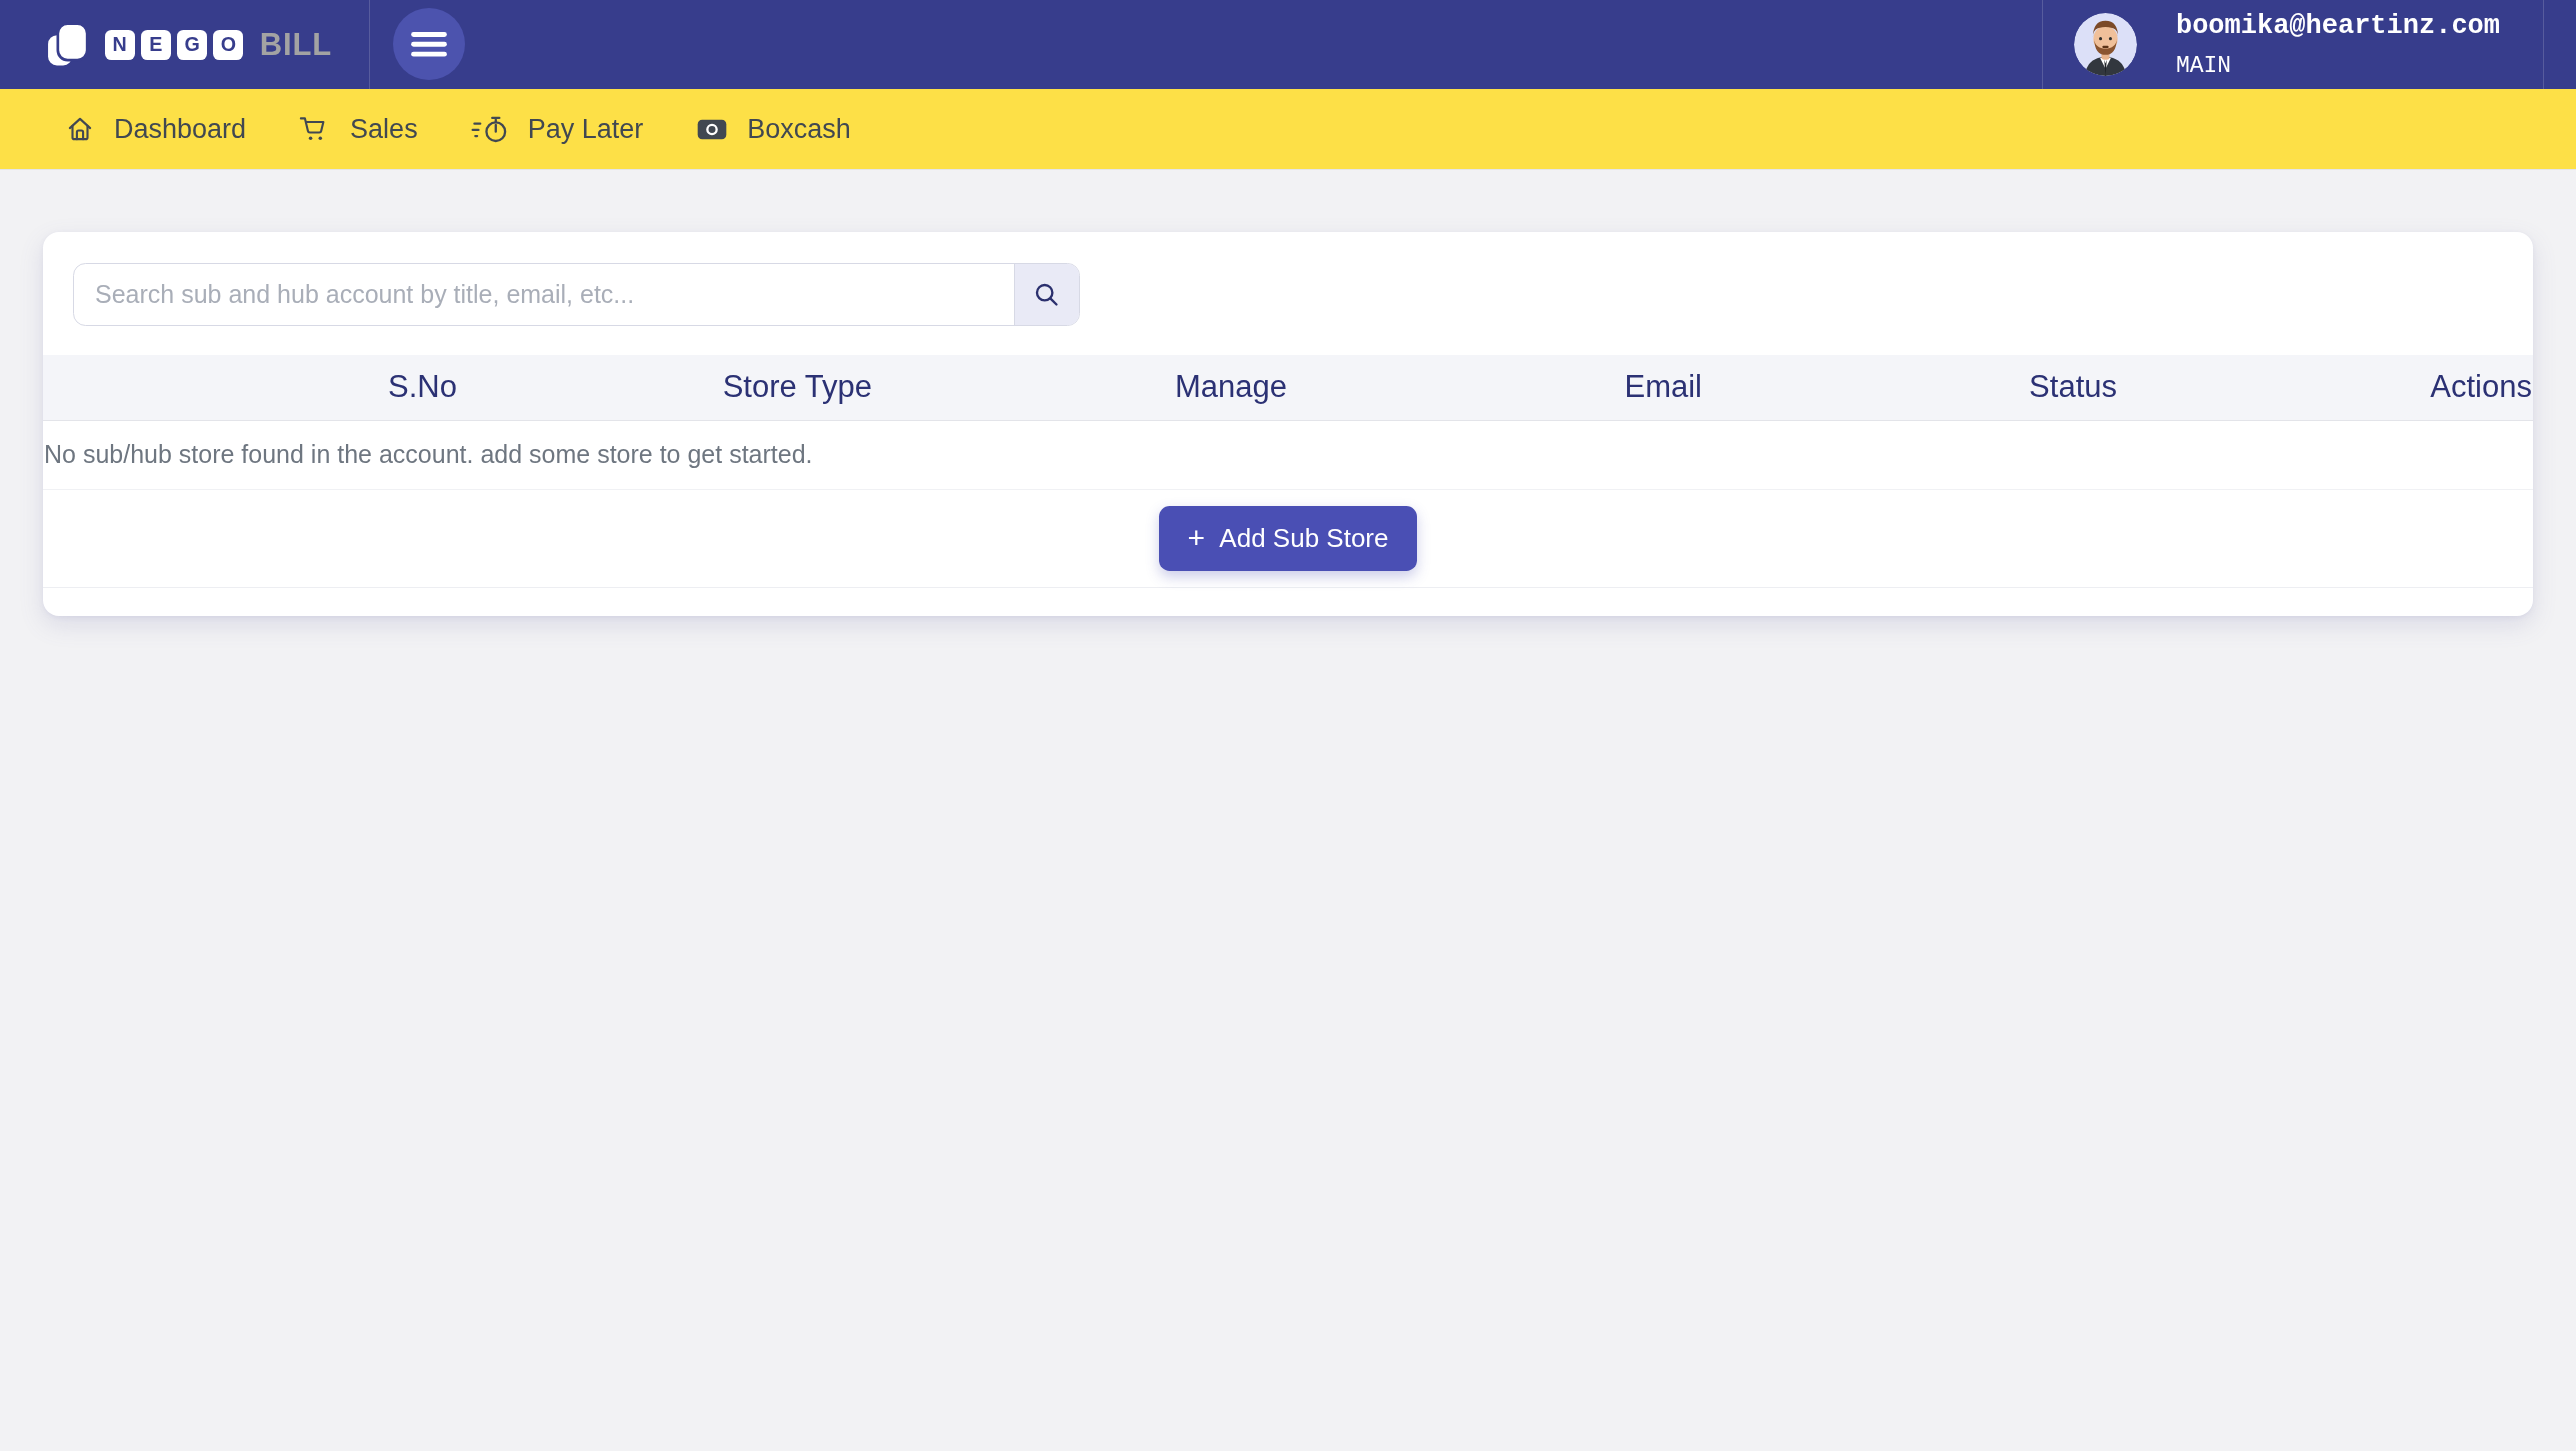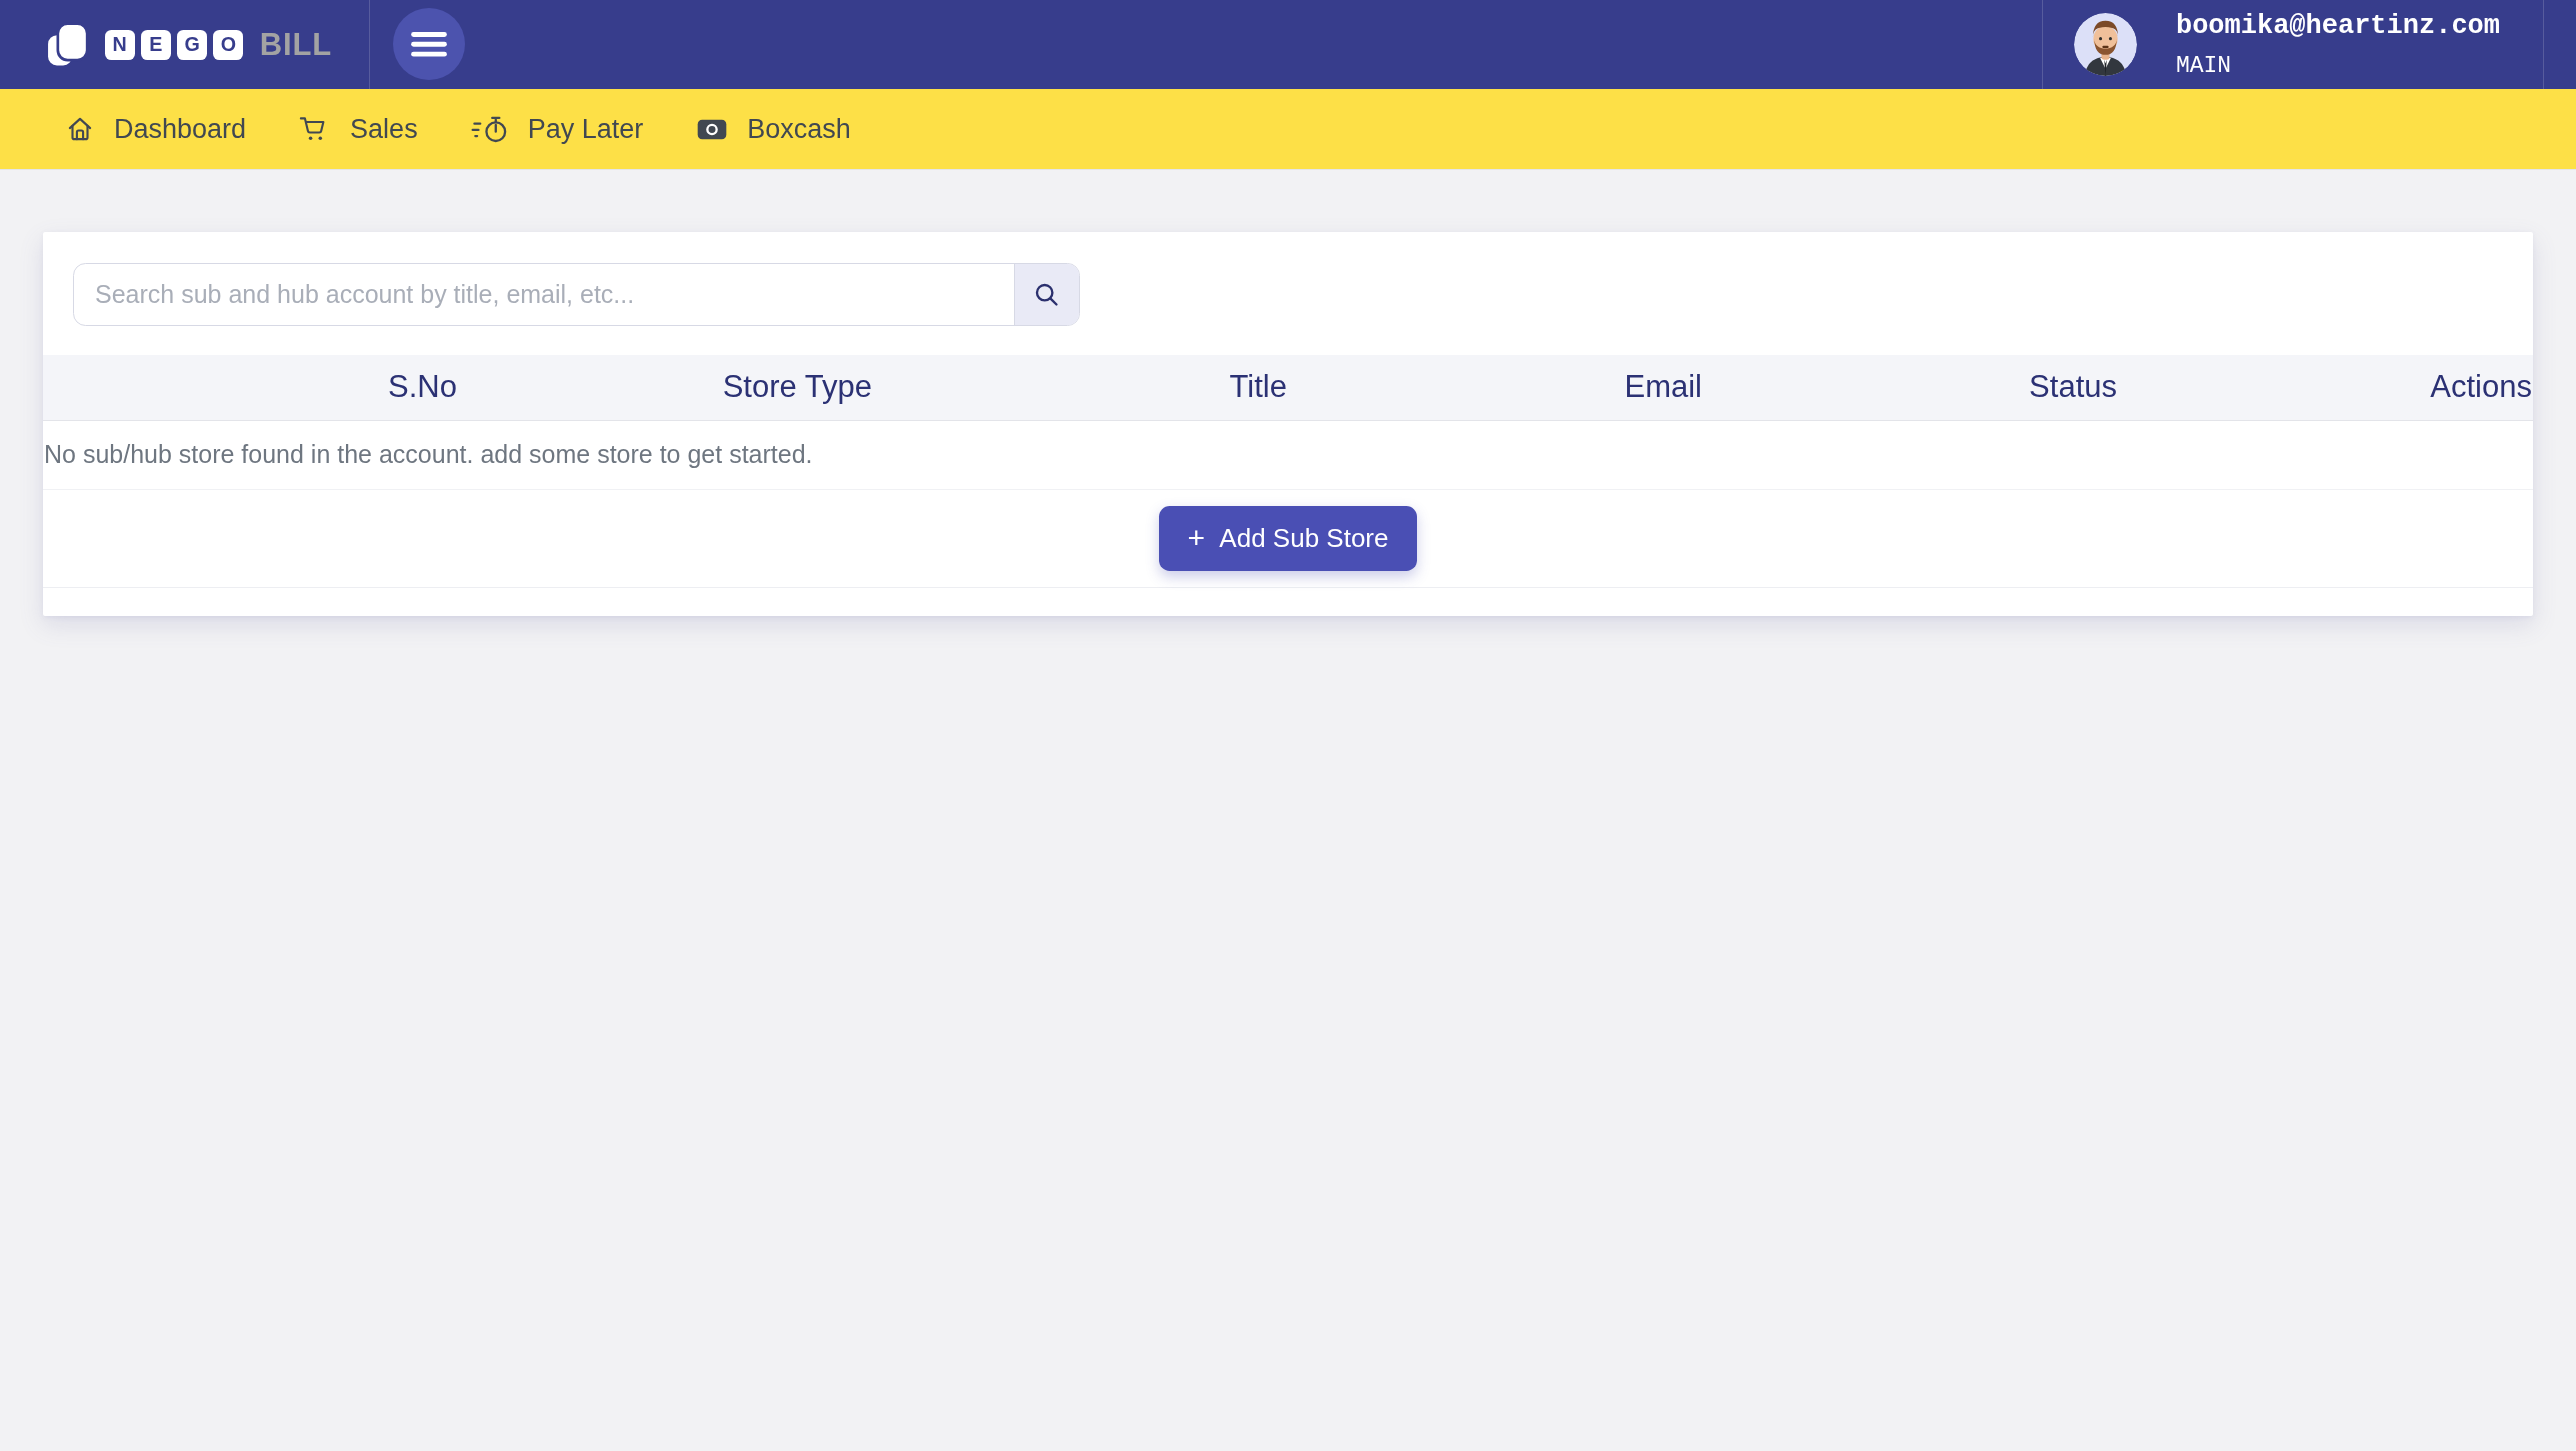--- a/index.html
+++ b/index.html
@@ -48,21 +48,21 @@
   .main{padding:32px 43px 0 43px;}
   .title-row{display:flex;align-items:center;justify-content:space-between;height:64px;}
   .page-title{font-size:30px;font-weight:700;color:var(--title-text);margin:0;}
   .btn{background:var(--accent);color:#fff;border:none;border-radius:10.7px;
     font-size:26px;font-family:inherit;display:inline-flex;align-items:center;
     gap:14.3px;cursor:pointer;box-shadow:0 5.4px 12.5px rgba(74,79,180,0.28);}
   .btn .plus{font-size:30px;font-weight:400;line-height:1;}
   .add-sub-btn{height:64px;padding:0 27px;}
   .add-sub-store-btn{height:65px;padding:0 29px;}
   
-  .card{margin-top:29.5px;background:#fff;border-radius:2px;
+  .card{margin-top:29.5px;background:#fff;border-radius:16px;
     box-shadow:0 9px 25px rgba(99,102,160,0.16),0 1.8px 5.4px rgba(99,102,160,0.08);
     padding-top:31px;overflow:hidden;}
   .search-wrap{padding:0 29.5px;margin-bottom:29.5px;}
   .search-group{display:flex;width:1007px;height:63px;border:0.9px solid var(--search-border);
     border-radius:12.5px;overflow:hidden;background:#fff;}
   .search-input{flex:1;border:none;outline:none;padding:0 21.5px;font-size:25px;
     color:#333;font-family:inherit;background:transparent;}
   .search-input::placeholder{color:var(--placeholder);}
   .search-btn{width:65px;background:var(--search-btn-bg);border:none;
     border-left:0.9px solid var(--search-border);display:flex;align-items:center;
@@ -186,21 +186,21 @@
           </svg>
         </button>
       </div>
     </div>
 
     <table class="stores-table">
       <thead>
         <tr>
           <th>S.No</th>
           <th>Store Type</th>
-          <th>Title</th>
+          <th>Manage</th>
           <th>Email</th>
           <th>Status</th>
           <th>Actions</th>
         </tr>
       </thead>
       <tbody>
         <tr class="empty-row">
           <td colspan="6">No sub/hub store found in the account. add some store to get started.</td>
         </tr>
         <tr class="action-row">

